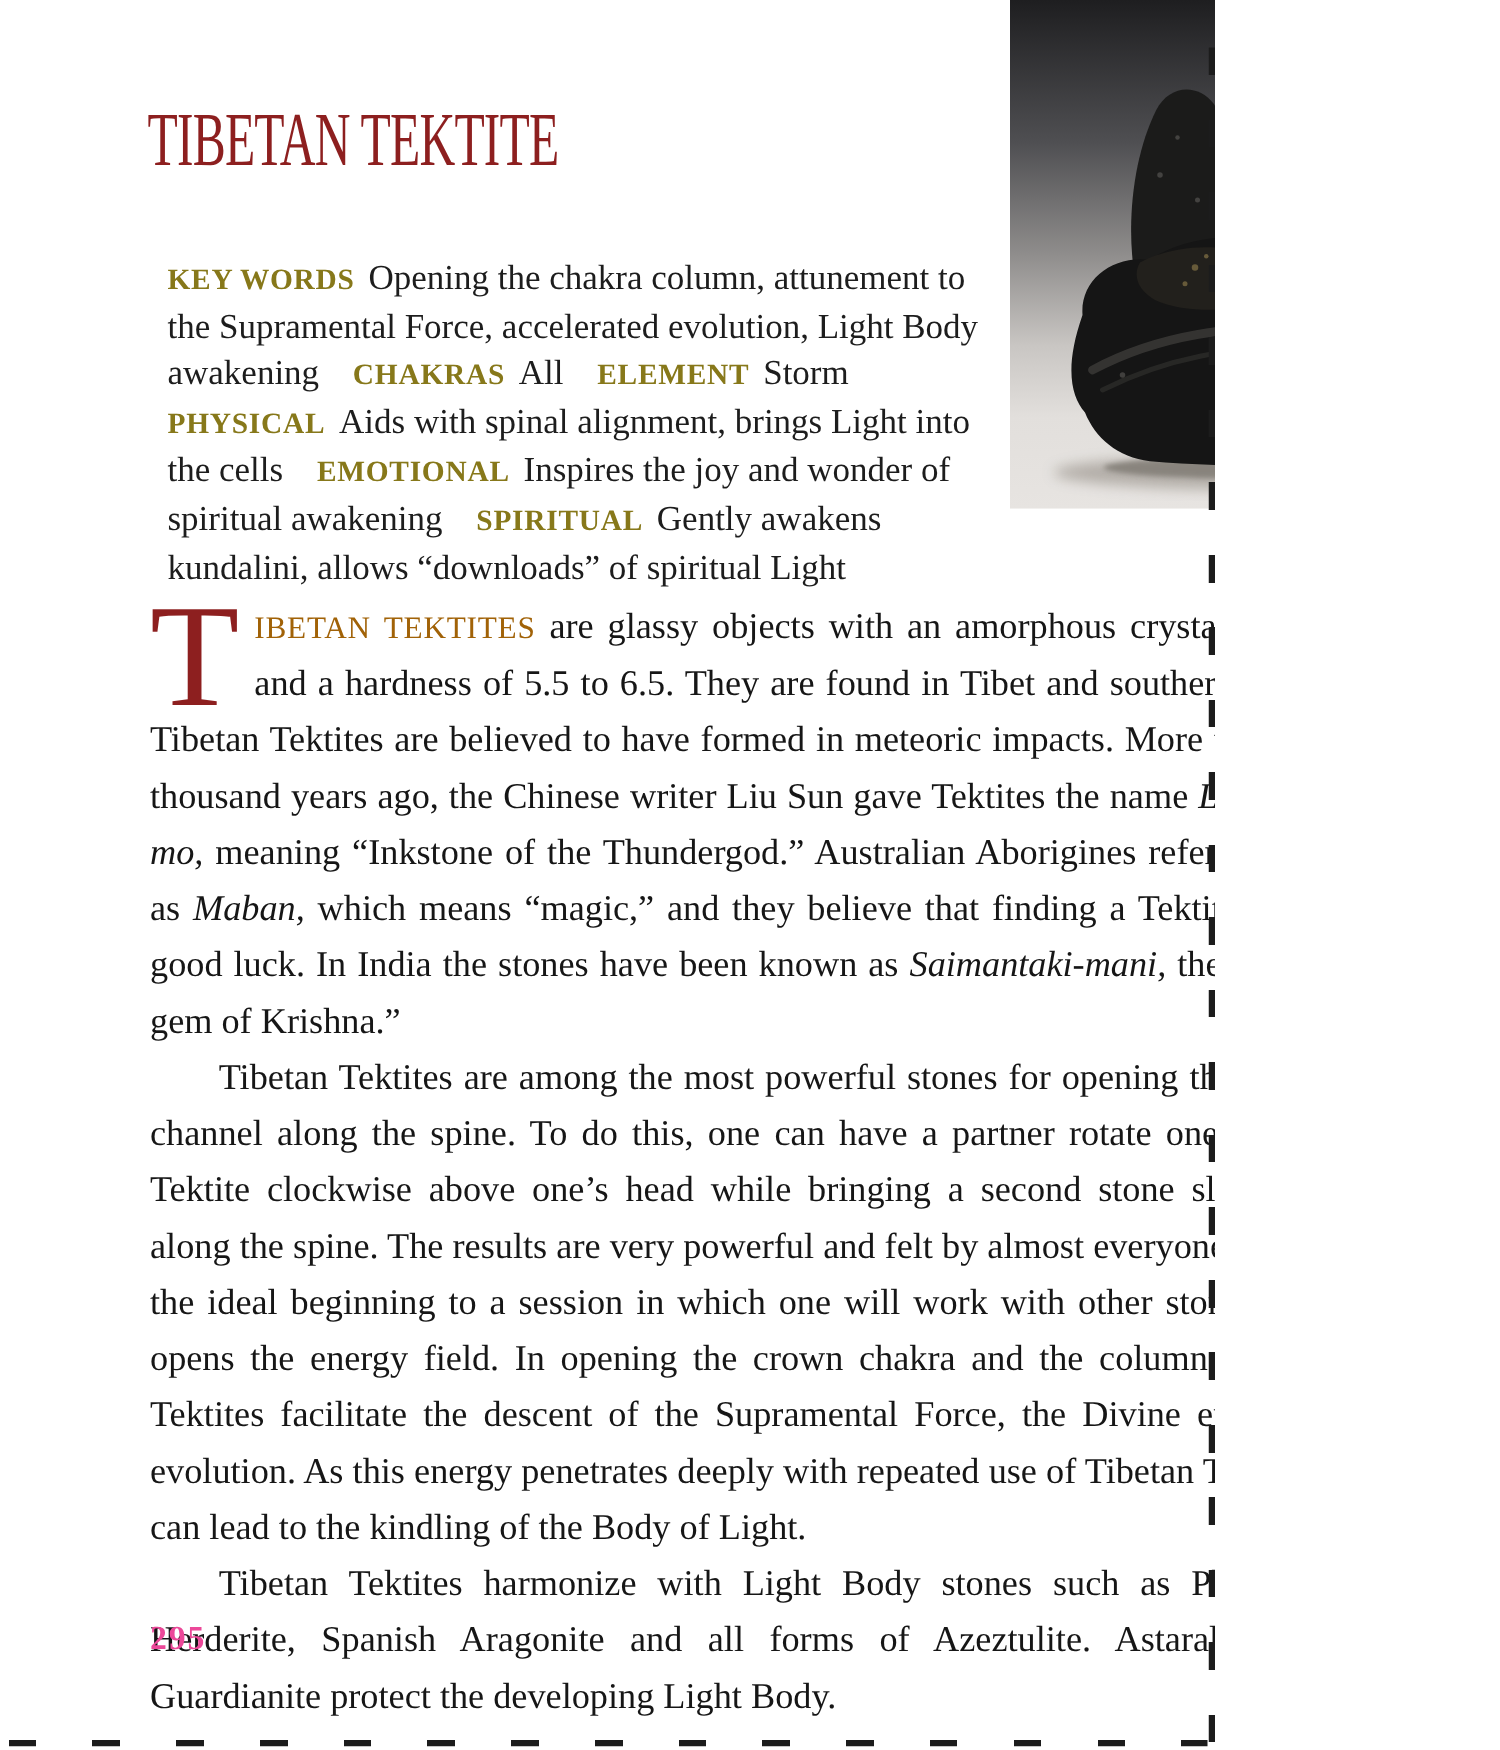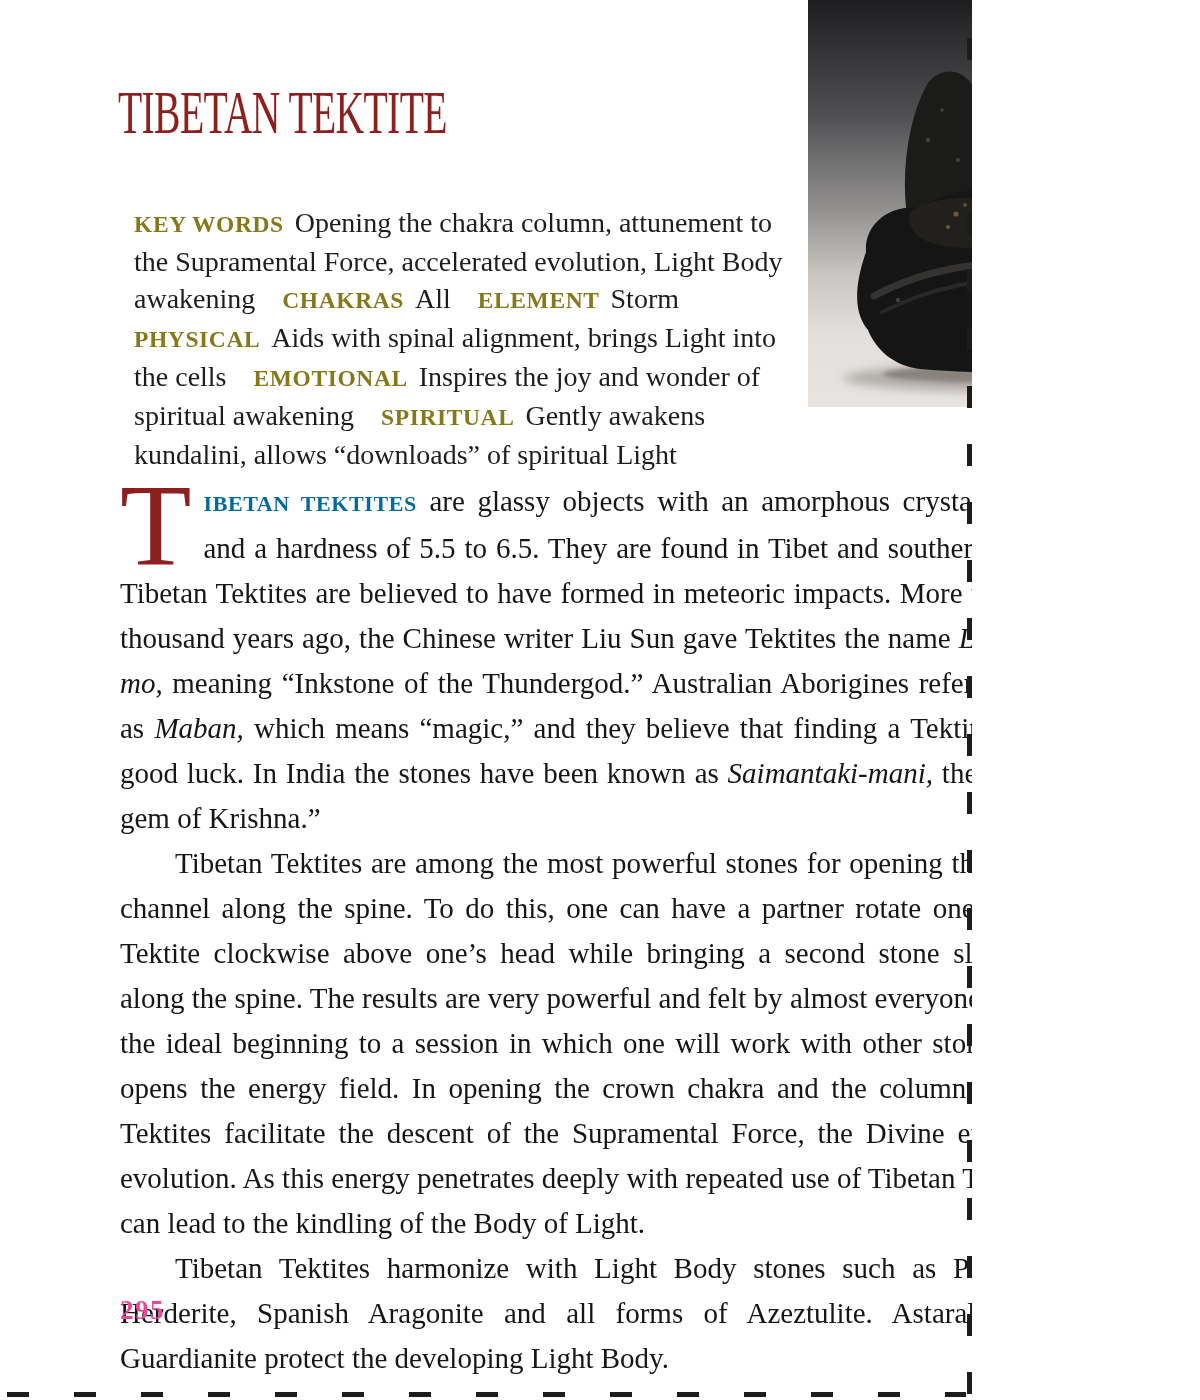--- a/index.html
+++ b/index.html
@@ -33,21 +33,21 @@
   .bodytext{
     position:absolute;left:120px;top:479px;width:953px;
     font-size:29px;line-height:45px;color:#161616;
   }
   .bodytext p{margin:0;text-align:justify;}
   .bodytext p + p{text-indent:55px;}
   .dropcap{
     float:left;color:#8d1f1f;font-size:117px;line-height:87px;
     padding:3px 12px 0 0;
   }
-  .redcaps{color:#0369a1;font-size:22px;letter-spacing:.6px;font-weight:bold;}
+  .redcaps{color:#a16207;font-size:25px;letter-spacing:.6px;}
   .italic{font-style:italic;}
   
   .pageno{
     position:absolute;left:120px;top:1295px;width:953px;text-align:left;
     font-size:27px;font-weight:700;color:#ec4899;letter-spacing:1.5px;
   }
   
   .marks-right{
     position:absolute;right:0;top:38px;bottom:0;width:5px;
     background:repeating-linear-gradient(180deg,#1c1c1c 0 22px,transparent 22px 58px);

